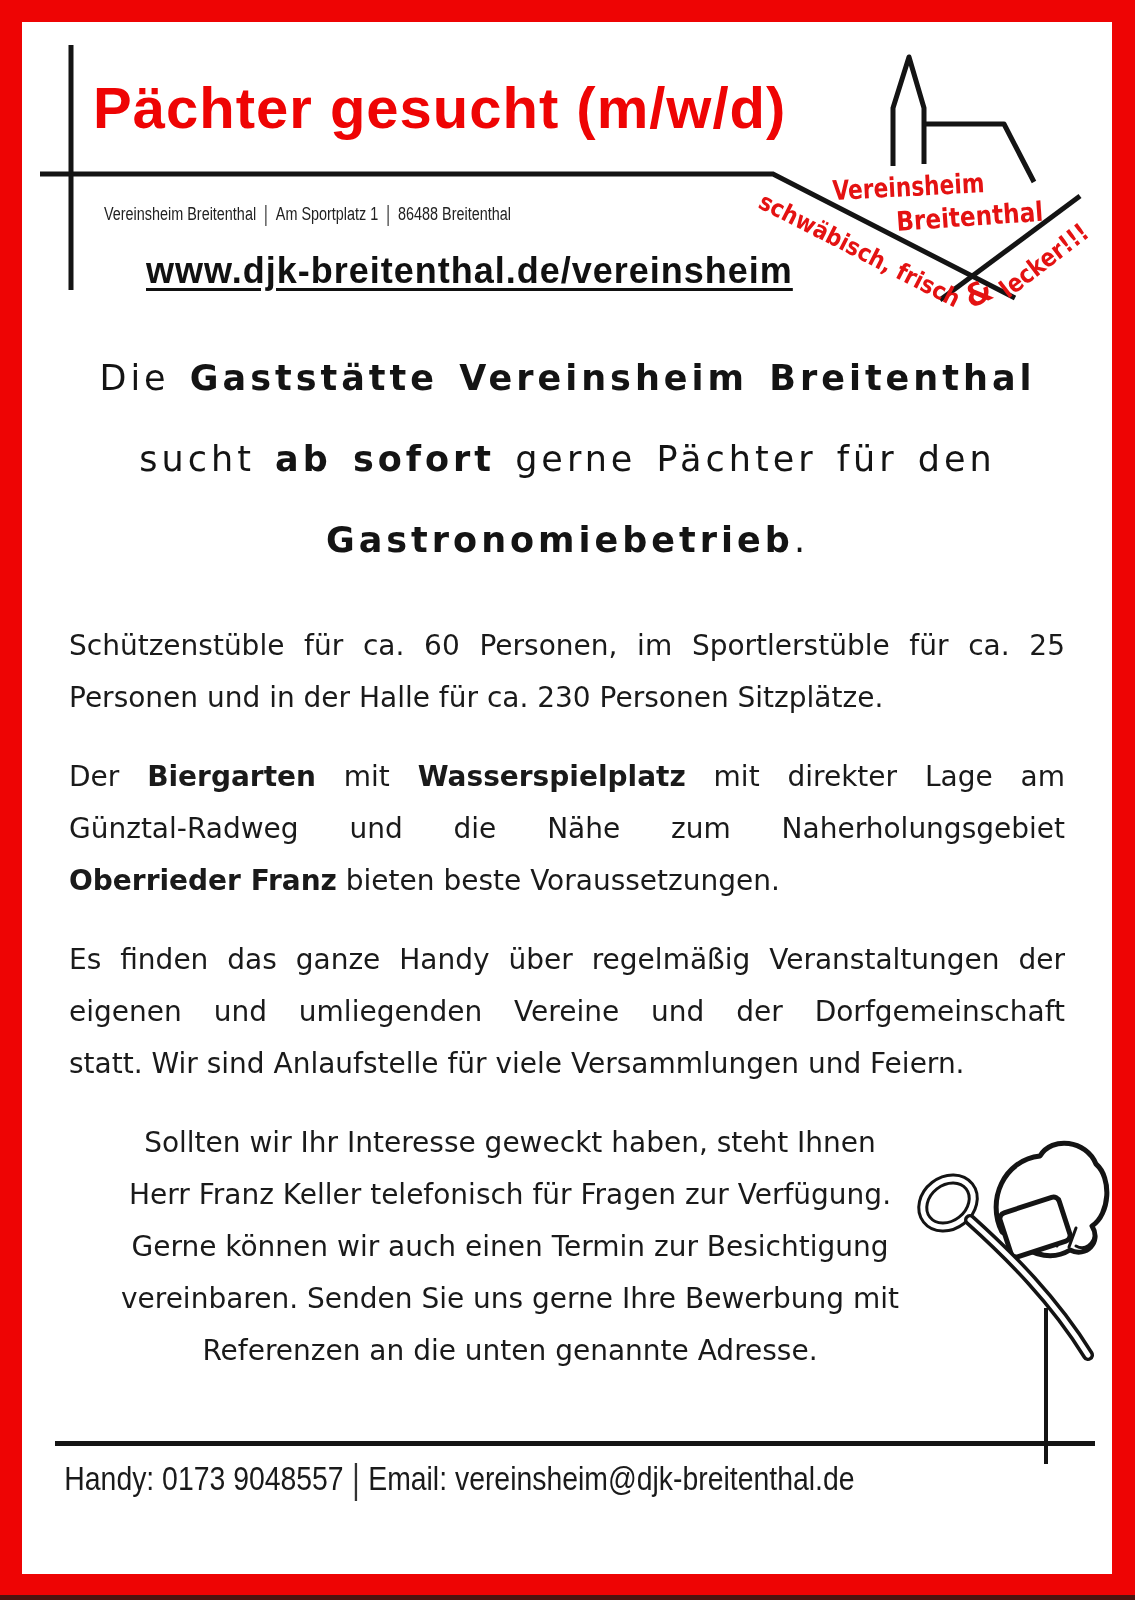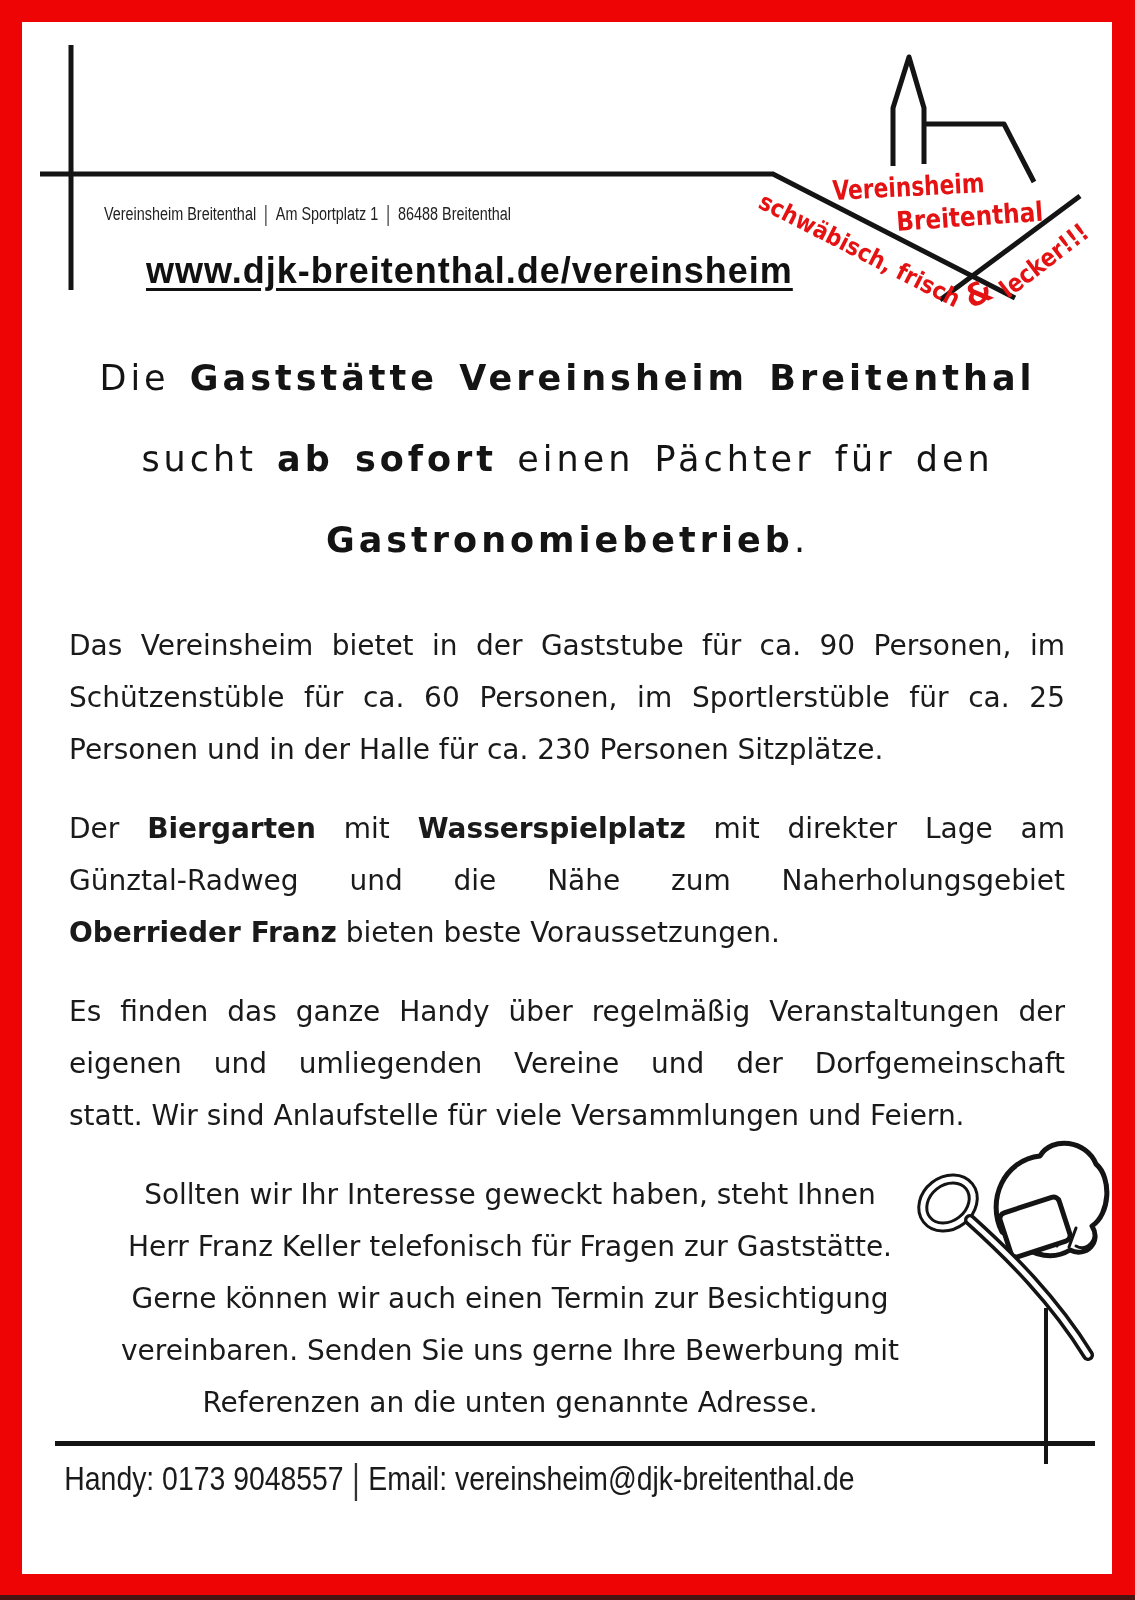--- a/index.html
+++ b/index.html
@@ -99,54 +99,54 @@
 
     <g font-family="DejaVu Sans, sans-serif" font-weight="bold" fill="#e41212">
       <text x="833" y="200" font-size="27" textLength="152" lengthAdjust="spacingAndGlyphs" transform="rotate(-3 833 200)">Vereinsheim</text>
       <text x="897" y="231" font-size="27" textLength="147" lengthAdjust="spacingAndGlyphs" transform="rotate(-4 897 231)">Breitenthal</text>
       <text x="0" y="0" font-size="24" textLength="222" lengthAdjust="spacingAndGlyphs" transform="translate(757,207) rotate(27)">schwäbisch, frisch</text>
       <text x="983" y="303" font-size="31" text-anchor="middle" transform="rotate(-25 983 303)">&amp;</text>
       <text x="0" y="0" font-size="25" textLength="104" lengthAdjust="spacingAndGlyphs" transform="translate(1008,299) rotate(-37.5)">lecker!!!</text>
     </g>
   </svg>
 
+  <div class="page-title">Pächter gesucht (m/w/d)</div>
 
   <div class="address">
     <span class="scale">
       <span>Vereinsheim Breitenthal</span><span class="sep-bar">|</span><span>Am Sportplatz 1</span><span class="sep-bar">|</span><span>86488 Breitenthal</span>
     </span>
   </div>
 
   <div class="website">www.djk-breitenthal.de/vereinsheim</div>
 
   <div class="intro">
     <div class="iline"><span>Die </span><span class="b">Gaststätte Vereinsheim Breitenthal</span></div>
-    <div class="iline"><span>sucht </span><span class="b">ab sofort</span><span> einen Pächter für den</span></div>
+    <div class="iline"><span>sucht </span><span class="b">ab sofort</span><span> gerne Pächter für den</span></div>
     <div class="iline"><span class="b">Gastronomiebetrieb</span><span>.</span></div>
   </div>
 
   <div class="bodytext" id="bodytext">
       <div class="para justify">
-        <div class="line"><span>Das Vereinsheim bietet in der Gaststube für ca. 90 Personen, im</span></div>
         <div class="line"><span>Schützenstüble für ca. 60 Personen, im Sportlerstüble für ca. 25</span></div>
         <div class="line last"><span>Personen und in der Halle für ca. 230 Personen Sitzplätze.</span></div>
       </div>
       <div class="para justify">
         <div class="line"><span>Der </span><span class="b">Biergarten</span><span> mit </span><span class="b">Wasserspielplatz</span><span> mit direkter Lage am</span></div>
         <div class="line"><span>Günztal-Radweg und die Nähe zum Naherholungsgebiet</span></div>
         <div class="line last"><span class="b">Oberrieder Franz</span><span> bieten beste Voraussetzungen.</span></div>
       </div>
       <div class="para justify">
         <div class="line"><span>Es finden das ganze Handy über regelmäßig Veranstaltungen der</span></div>
         <div class="line"><span>eigenen und umliegenden Vereine und der Dorfgemeinschaft</span></div>
         <div class="line last"><span>statt. Wir sind Anlaufstelle für viele Versammlungen und Feiern.</span></div>
       </div>
       <div class="para no-justify">
         <div class="line"><span>Sollten wir Ihr Interesse geweckt haben, steht Ihnen</span></div>
-        <div class="line"><span>Herr Franz Keller telefonisch für Fragen zur Gaststätte.</span></div>
+        <div class="line"><span>Herr Franz Keller telefonisch für Fragen zur Verfügung.</span></div>
         <div class="line"><span>Gerne können wir auch einen Termin zur Besichtigung</span></div>
         <div class="line"><span>vereinbaren. Senden Sie uns gerne Ihre Bewerbung mit</span></div>
         <div class="line last"><span>Referenzen an die unten genannte Adresse.</span></div>
       </div>
     </div>
 
   <svg class="chef-art" viewBox="0 0 224 280" xmlns="http://www.w3.org/2000/svg">
     <g>
       <path d="M116,98 C100,66 118,26 154,22 C166,2 200,6 210,30 C226,44 224,80 206,92 C216,108 200,124 184,116 C168,126 146,122 138,110 Z" fill="#ffffff" stroke="#141414" stroke-width="5" stroke-linejoin="round"></path>
       <path d="M150,108 L145,86 M160,110 L160,82 M171,112 L176,88 M183,113 L190,94" fill="none" stroke="#141414" stroke-width="3" stroke-linecap="round"></path>

